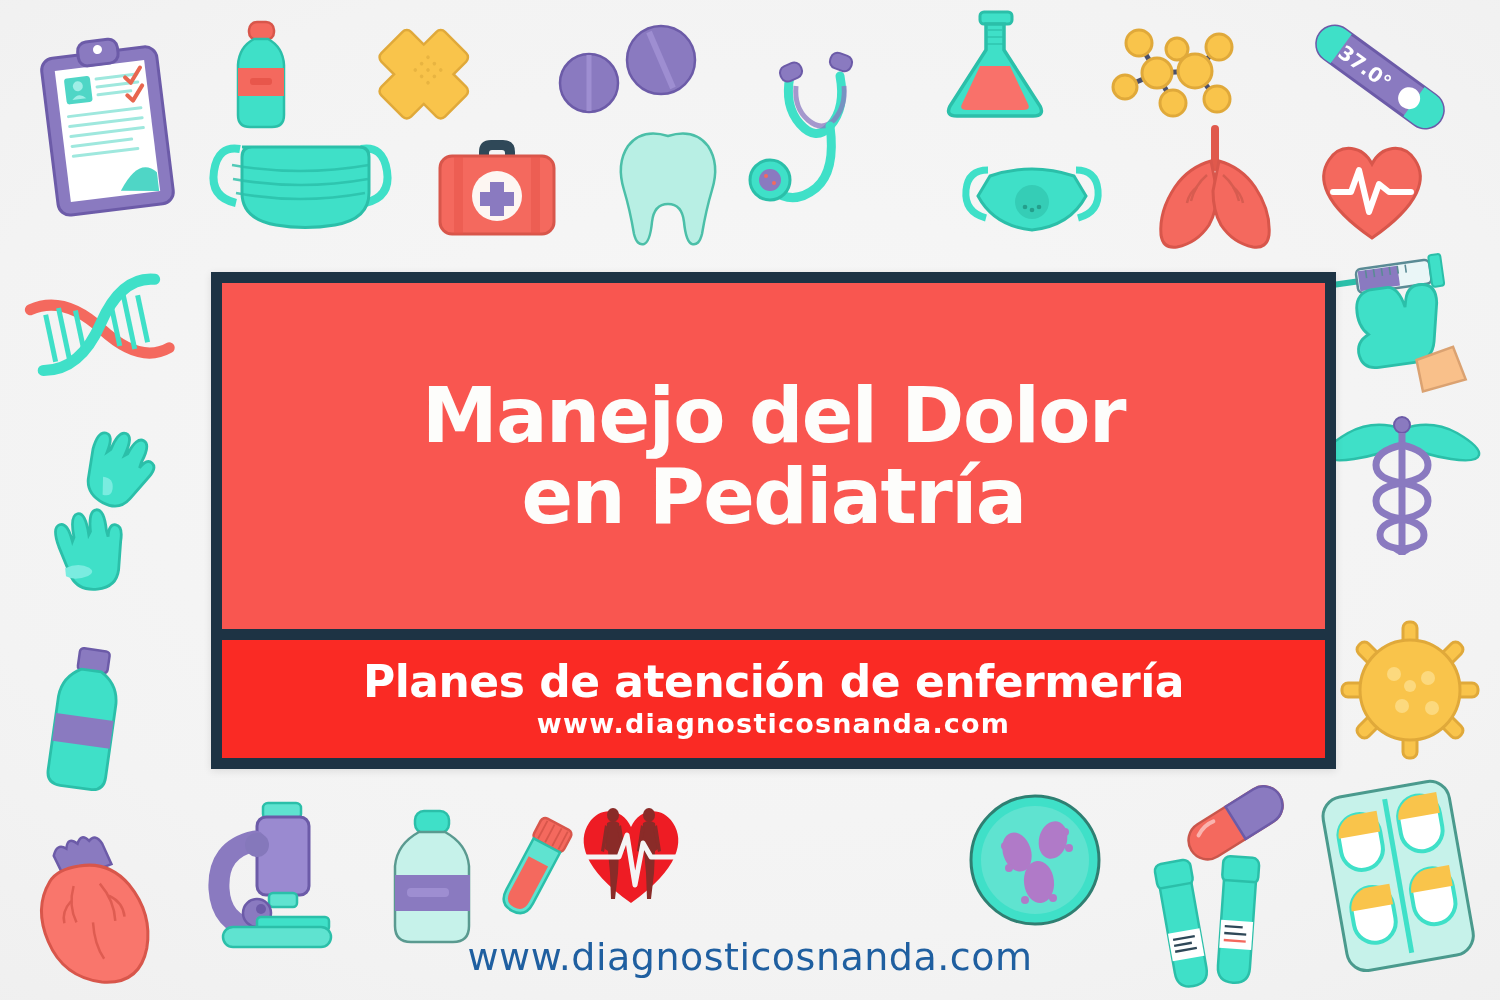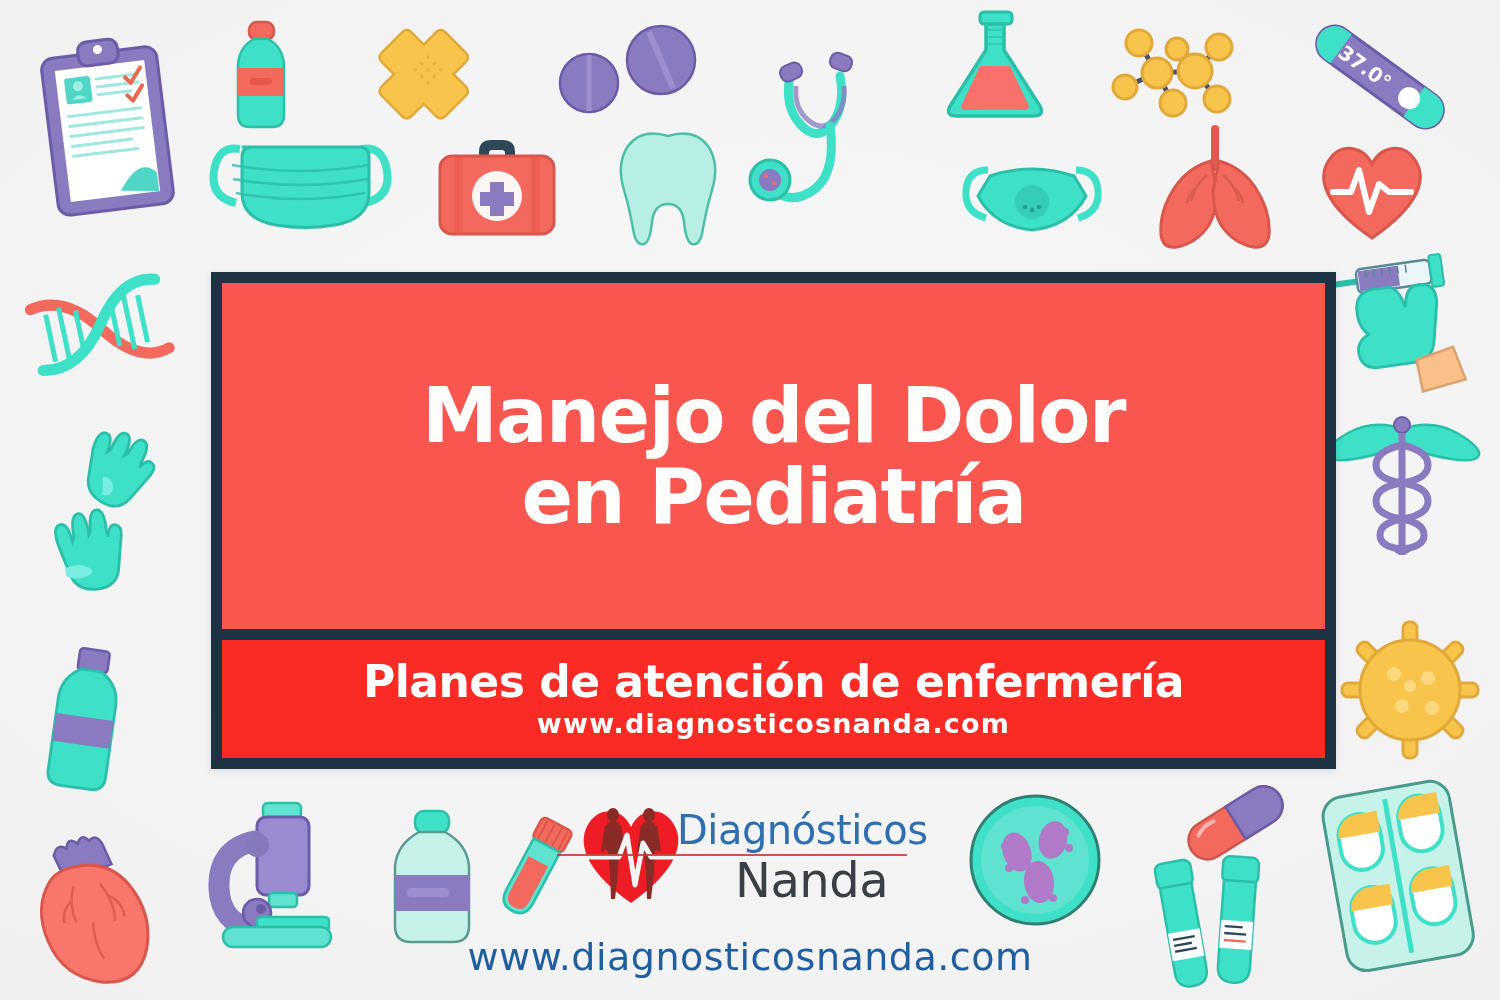--- a/index.html
+++ b/index.html
@@ -502,20 +502,15 @@
       <path d="M32 24 q6-4 12 0 l3 26 l-3 2 l-1 22 l-3 26 l-4 0 l-1-26 l-2-22 l-3-2z"></path>
       <path d="M30 26 l-4 26 l3 1 l5-24z"></path>
       <path d="M46 26 l4 26 l-3 1 l-5-24z"></path>
       <ellipse cx="74" cy="16" rx="6" ry="7"></ellipse>
       <path d="M68 24 q6-4 12 0 l3 26 l-3 2 l-1 22 l-3 26 l-4 0 l-1-26 l-2-22 l-3-2z"></path>
       <path d="M66 26 l-4 26 l3 1 l5-24z"></path>
       <path d="M82 26 l4 26 l-3 1 l-5-24z"></path>
     </g>
     <polyline points="6,58 44,58 52,36 60,86 68,44 76,58 106,58" fill="none" stroke="#f4f4f4" stroke-width="5" stroke-linejoin="round"></polyline>
   </svg>
-  <div class="brand-words">
-    <div class="brand-rule"></div>
-    <div class="brand-line1">Diagnósticos</div>
-    <div class="brand-line2">Nanda</div>
-  </div>
 </div>
 
 <div class="footer-url">www.diagnosticosnanda.com</div>
 
 </body></html>

